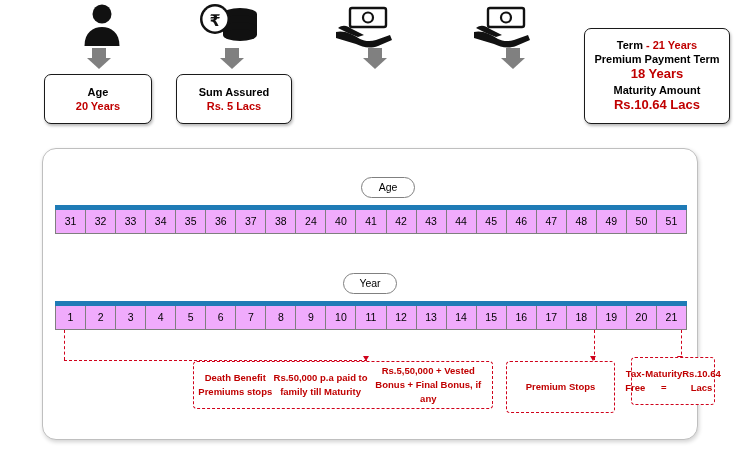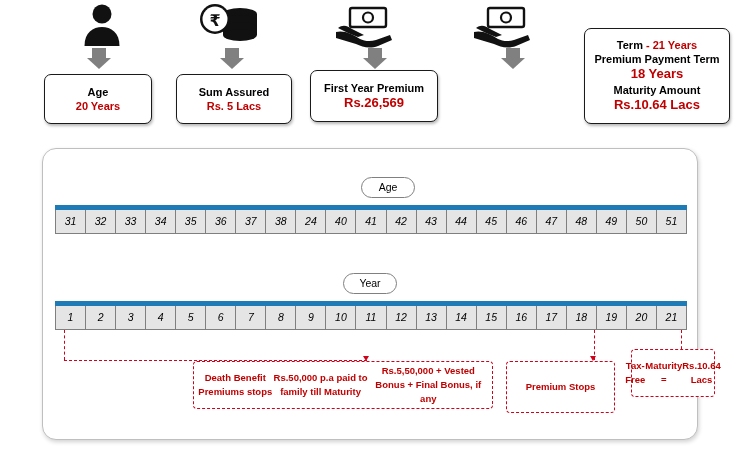--- a/index.html
+++ b/index.html
@@ -95,23 +95,22 @@
     background: #1f7bb6;
   }
 
   
   .strip {
     position: absolute;
     display: flex;
     box-sizing: border-box;
     border: 1px solid #7f7f7f;
     border-top: none;
-    background: #e5e5e5;
+    background: #f0abfc;
     height: 24px;
-    font-style: italic;
   }
   .cell {
     flex: 1 1 0;
     box-sizing: border-box;
     border-right: 1px solid #7f7f7f;
     font-size: 10.5px;
     color: #000;
     text-align: center;
     line-height: 22px;
   }
@@ -217,24 +216,20 @@
   <div class="topbox" style="left:44px; top:74px; width:108px; height:50px;">
     <div>Age</div>
     <div class="val">20 Years</div>
   </div>
 
   <div class="topbox" style="left:176px; top:74px; width:116px; height:50px;">
     <div>Sum Assured</div>
     <div class="val">Rs. 5 Lacs</div>
   </div>
 
-  <div class="topbox" style="left:310px; top:70px; width:128px; height:52px;">
-    <div>First Year Premium</div>
-    <div class="val" style="font-size:13px;">Rs.26,569</div>
-  </div>
 
 
   <div class="topbox" style="left:584px; top:28px; width:146px; height:96px;text-align:right;">
     <div>
       <span><span>Term  </span><span style="color: rgb(192, 0, 0);">- 21 Years</span></span>
     </div>
     <div>Premium Payment Term</div>
     <div class="val" style="font-size:13px;">18 Years</div>
     <div>Maturity Amount</div>
     <div class="val" style="font-size:13px;">Rs.10.64 Lacs</div>
@@ -315,20 +310,20 @@
     <div class="callout" style="left:150px; top:212px; width:300px; height:48px;">
       <div>Death Benefit Premiums stops</div>
       <div>Rs.50,000 p.a paid to family till Maturity</div>
       <div>Rs.5,50,000 + Vested Bonus + Final Bonus, if any</div>
     </div>
 
     <div class="callout" style="left:463px; top:212px; width:109px; height:52px;">
       <div>Premium Stops</div>
     </div>
 
-    <div class="callout" style="left:588px; top:200px; width:84px; height:48px;">
+    <div class="callout" style="left:588px; top:208px; width:84px; height:48px;">
       <div>Tax-Free</div>
       <div>Maturity =</div>
       <div>Rs.10.64 Lacs</div>
     </div>
 
   </div>
 </div>
 
 </body></html>

